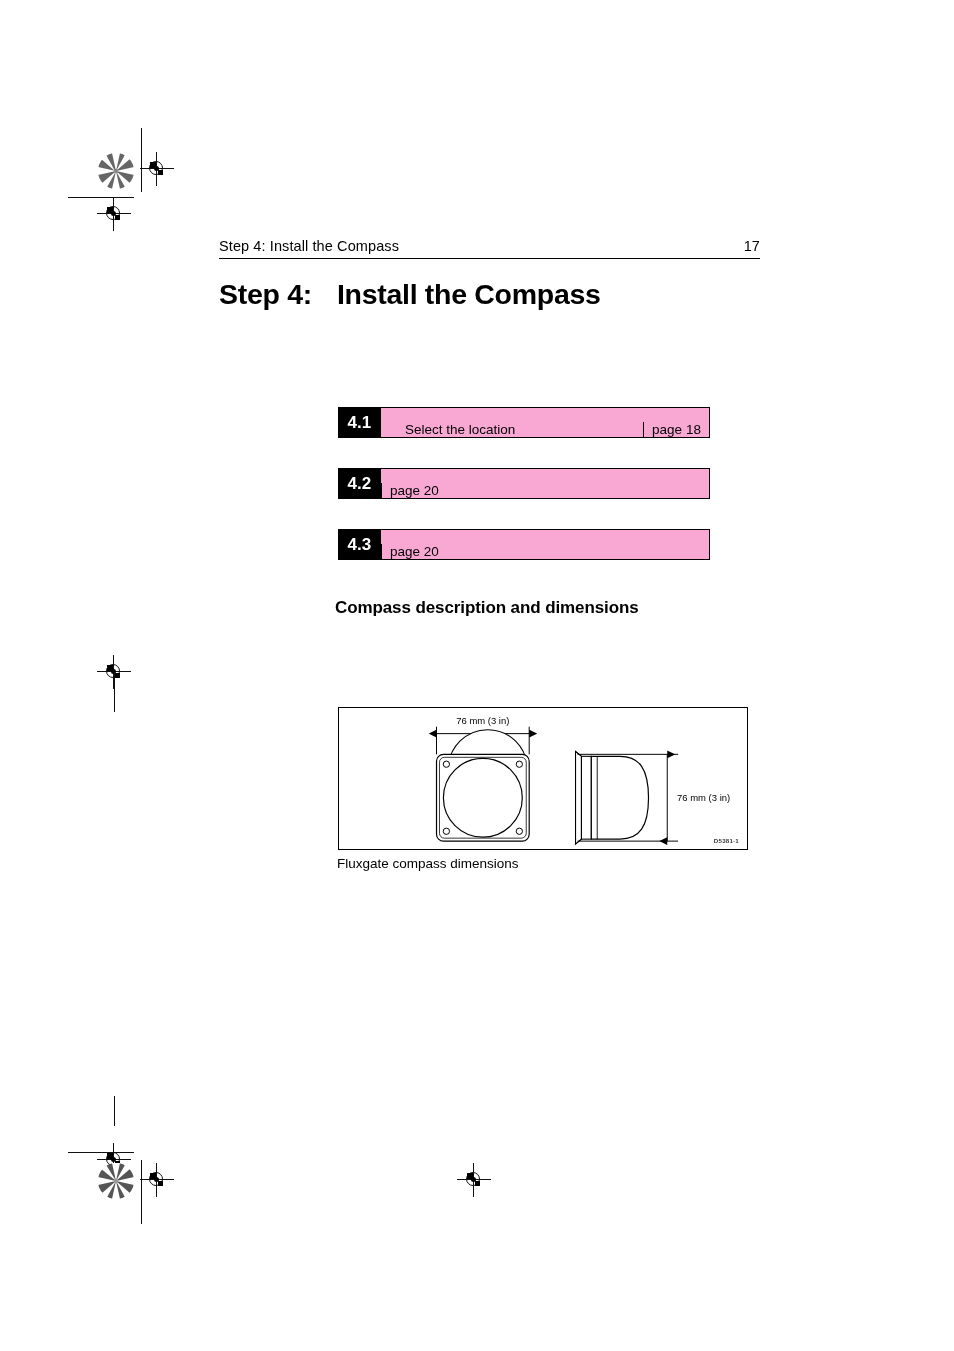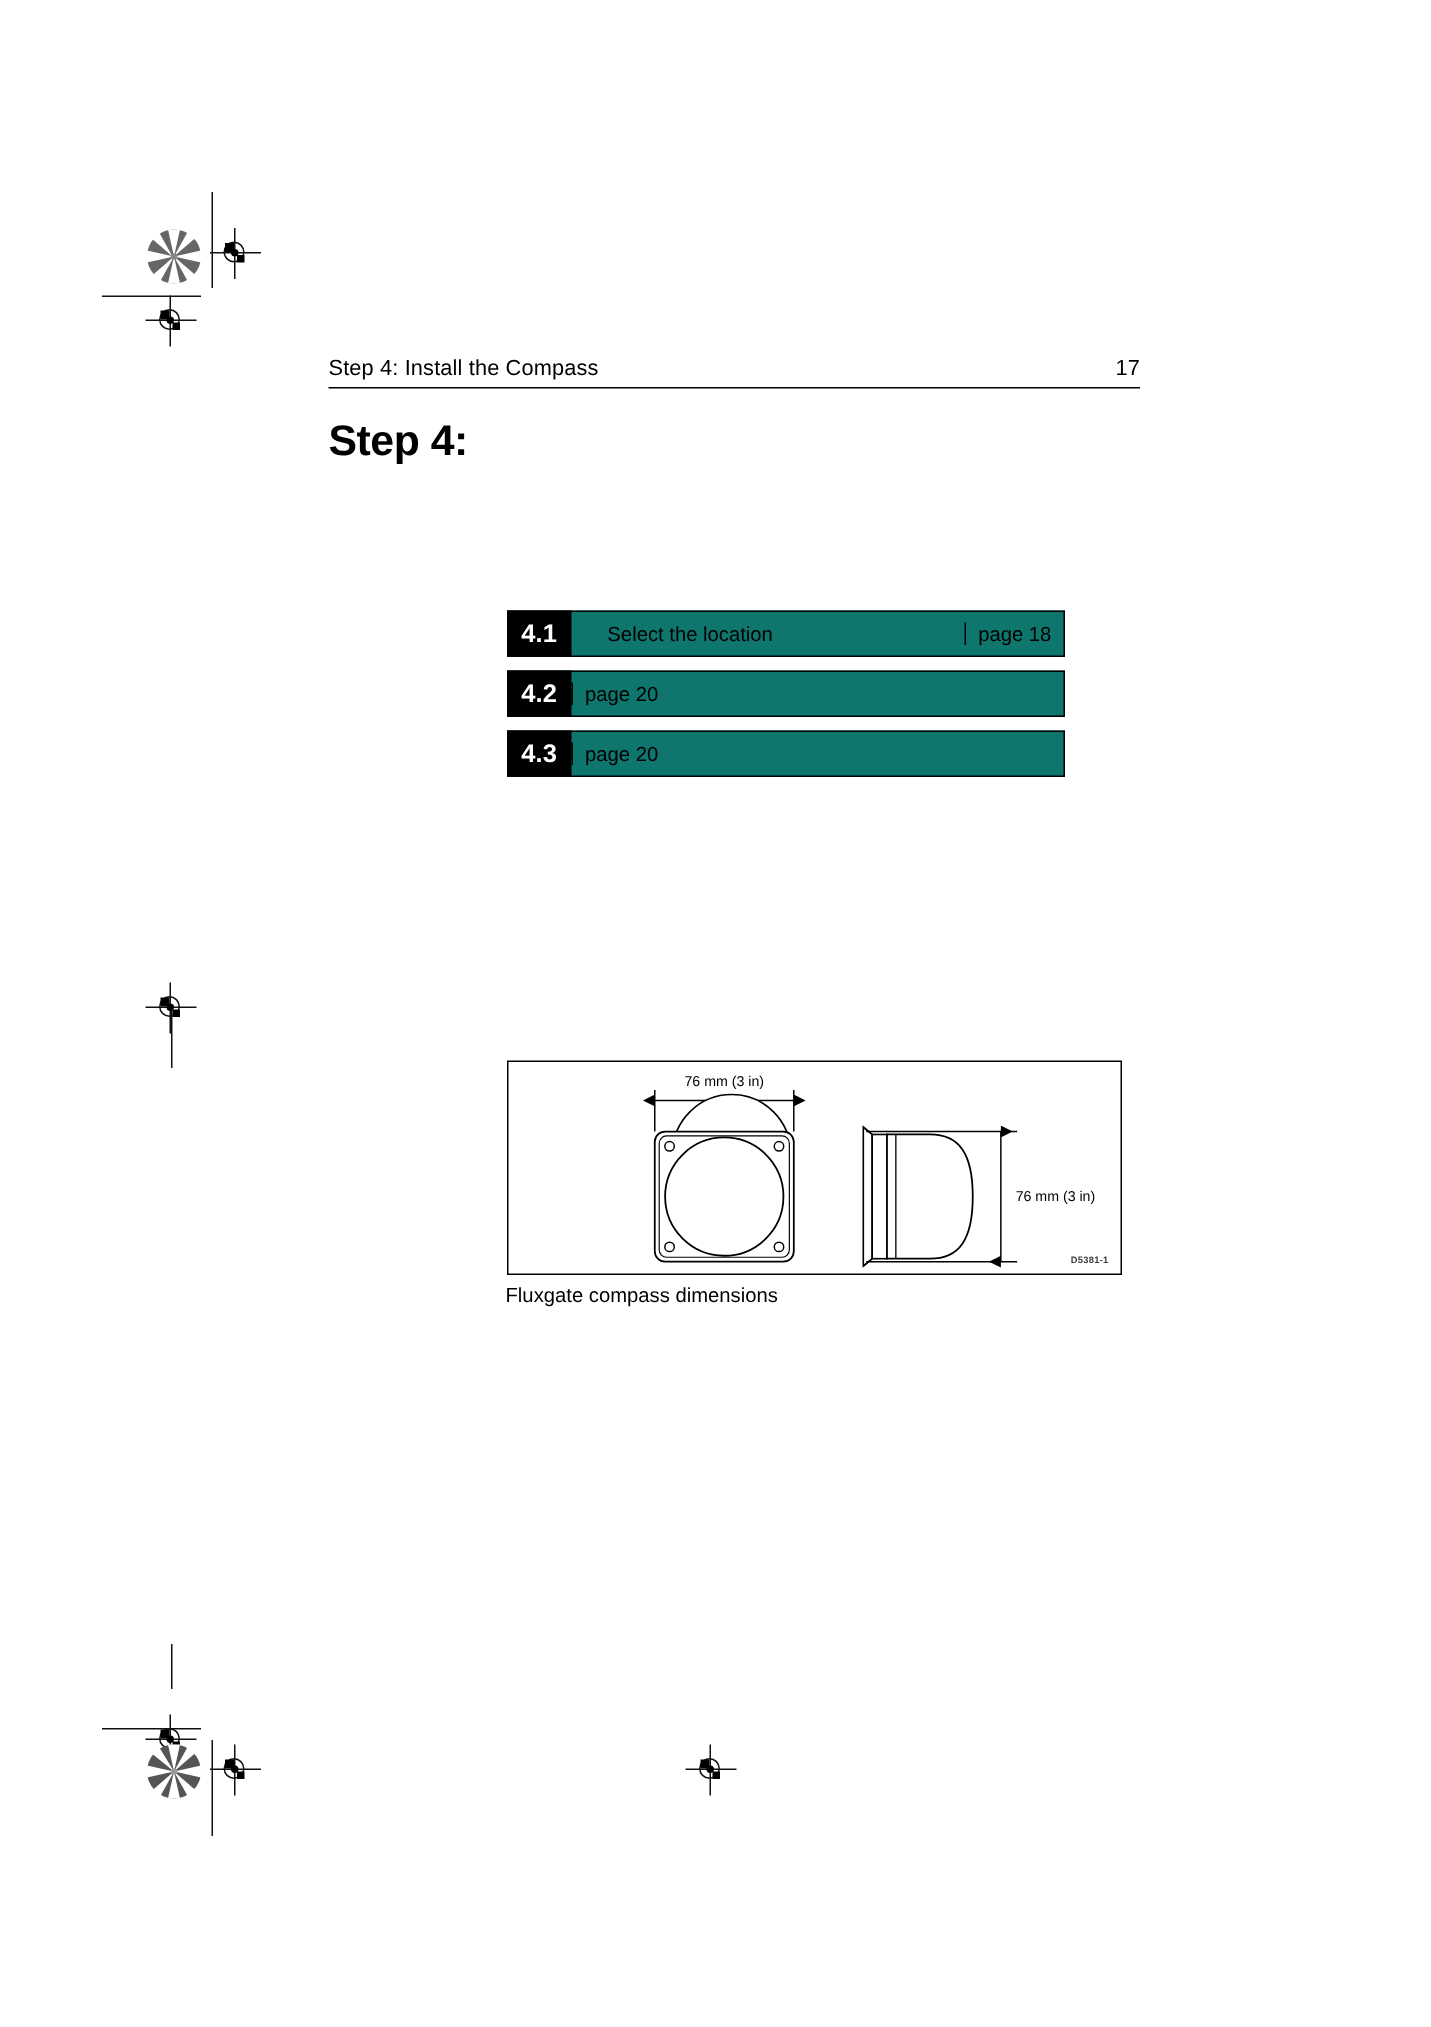--- a/index.html
+++ b/index.html
@@ -134,26 +134,26 @@
 
   
   .toc {
     position: absolute;
     left: 338px;
     top: 407px;
     width: 372px;
   }
   .toc-row {
     display: flex;
-    align-items: center;
+    align-items: flex-end;
     height: 31px;
-    margin-bottom: 9px;
+    margin-bottom: 30px;
     border: 1.1px solid #000;
     box-sizing: border-box;
-    background: #0f766e;
+    background: #f9a8d4;
   }
   .toc-num {
     flex: none;
     width: 43px;
     background: #000;
     color: #fff;
     font-size: 17px;
     font-weight: bold;
     display: flex;
     align-items: center;
@@ -425,20 +425,21 @@
   <div class="header">
     <div class="header-row">
       <span class="header-title">Step 4: Install the Compass</span>
       <span class="header-page">17</span>
     </div>
     <div class="header-rule"></div>
   </div>
 
   <h1 class="chapter-title" style="margin:0;">
     <span class="chapter-num">Step 4:</span>
+    <span class="chapter-name">Install the Compass</span>
   </h1>
 
   <div class="toc">
 
     <div class="toc-row">
       <div class="toc-num">4.1</div>
       <div class="toc-label">Select the location</div>
       <div class="toc-pageref">page 18</div>
     </div>
 
@@ -447,20 +448,21 @@
       <div class="toc-pageref">page 20</div>
     </div>
 
     <div class="toc-row">
       <div class="toc-num">4.3</div>
       <div class="toc-pageref">page 20</div>
     </div>
 
   </div>
 
+  <h2 class="section-heading" style="margin:0;">Compass description and dimensions</h2>
 
   <div class="thumb-tab">
     <div class="thumb-tab-label">Step 4</div>
   </div>
   <div class="thumb-tab-tick"></div>
 
   <div class="figure-box">
     <svg class="figure-svg" viewBox="0 0 410 143">
       <defs>
         <marker id="arrL" markerWidth="9" markerHeight="8" refX="8" refY="4" orient="auto">

